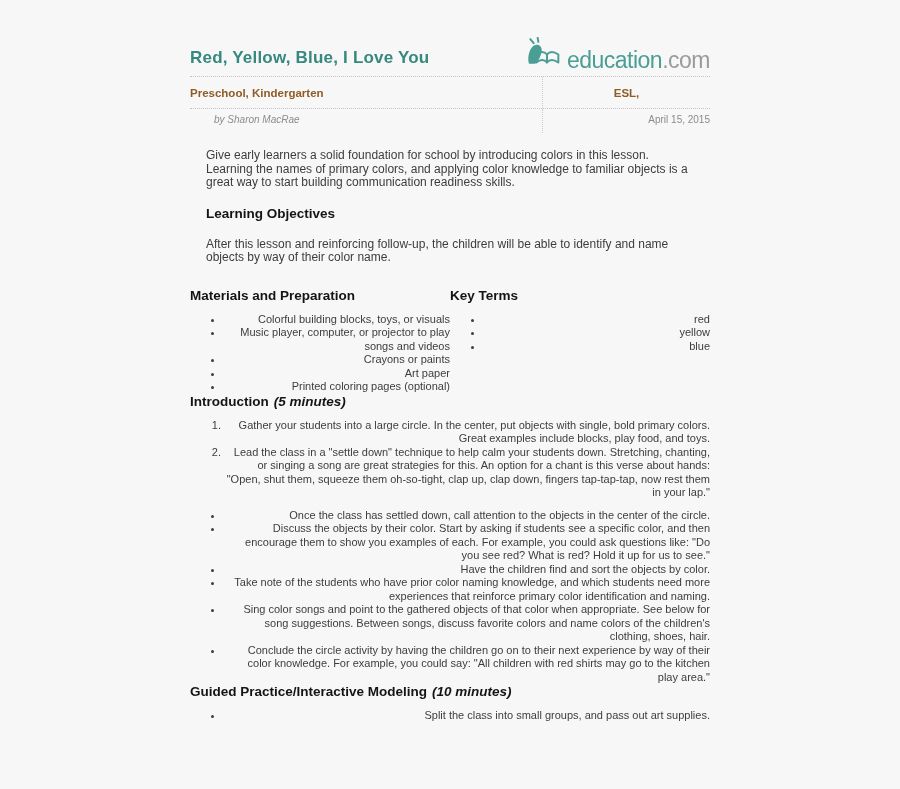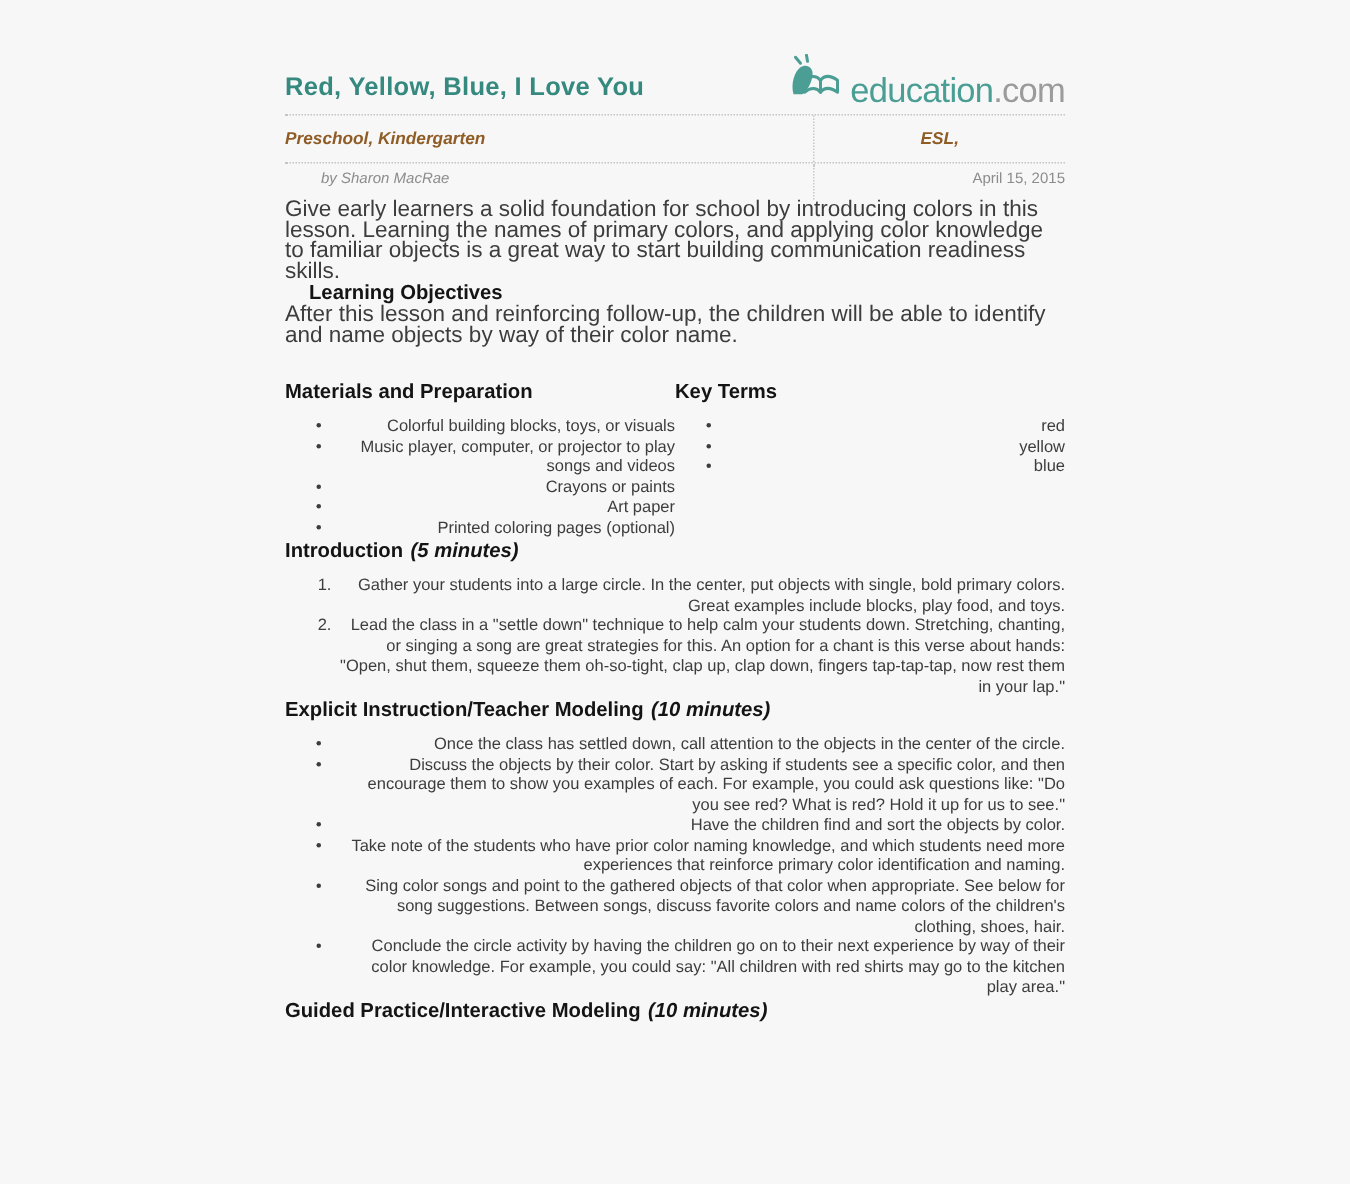--- a/index.html
+++ b/index.html
@@ -59,38 +59,37 @@
   }
   .meta-right {
     width: 167px;
     border-left: 1px dotted #c9c9c9;
   }
   .meta-row-1 .meta-left,
   .meta-row-1 .meta-right {
     padding: 10px 0 9px;
     font-size: 11.5px;
     font-weight: bold;
-    font-style: italic;
     color: #8f5c26;
   }
   .meta-row-1 .meta-right { text-align: center; }
   .meta-row-2 .meta-left,
   .meta-row-2 .meta-right {
     padding: 5px 0 8px;
     font-size: 10px;
     color: #8c8c8c;
     margin-left: 24px;
   }
   .meta-row-2 .meta-left { font-style: italic; }
   .meta-row-2 .meta-right { text-align: right; }
   
   p.body-text {
-    font-size: 15px;
+    font-size: 12px;
     line-height: 13.5px;
-    margin: 0;
+    margin: 16px;
   }
   .intro-para { margin-top: 22px; }
   h2.section-heading {
     font-size: 13.5px;
     font-weight: bold;
     color: #141414;
     margin: 0;
     line-height: 16px;
   }
   .h-time {
@@ -177,25 +176,27 @@
       </ul>
     </div>
   </div>
 
   <h2 class="section-heading mt-intro"><span>Introduction</span><span class="h-time">(5 minutes)</span></h2>
   <ol class="doc-list">
     <li>Gather your students into a large circle. In the center, put objects with single, bold primary colors. Great examples include blocks, play food, and toys.</li>
     <li>Lead the class in a "settle down" technique to help calm your students down. Stretching, chanting, or singing a song are great strategies for this. An option for a chant is this verse about hands: "Open, shut them, squeeze them oh-so-tight, clap up, clap down, fingers tap-tap-tap, now rest them in your lap."</li>
   </ol>
 
-  <h2 class="section-heading mt-expl"><span>Explicit Instruction/Teacher Modeling</span><span class="h-time">(10 minutes)</span></h2>
   <ul class="doc-list">
     <li>Once the class has settled down, call attention to the objects in the center of the circle.</li>
     <li>Discuss the objects by their color. Start by asking if students see a specific color, and then encourage them to show you examples of each. For example, you could ask questions like: "Do you see red? What is red? Hold it up for us to see."</li>
     <li>Have the children find and sort the objects by color.</li>
     <li>Take note of the students who have prior color naming knowledge, and which students need more experiences that reinforce primary color identification and naming.</li>
     <li>Sing color songs and point to the gathered objects of that color when appropriate. See below for song suggestions. Between songs, discuss favorite colors and name colors of the children's clothing, shoes, hair.</li>
     <li>Conclude the circle activity by having the children go on to their next experience by way of their color knowledge. For example, you could say: "All children with red shirts may go to the kitchen play area."</li>
   </ul>
 
   <h2 class="section-heading mt-guided"><span>Guided Practice/Interactive Modeling</span><span class="h-time">(10 minutes)</span></h2>
+  <ul class="doc-list">
+    <li>Split the class into small groups, and pass out art supplies.</li>
+  </ul>
 
 </div>
 
 </body></html>

